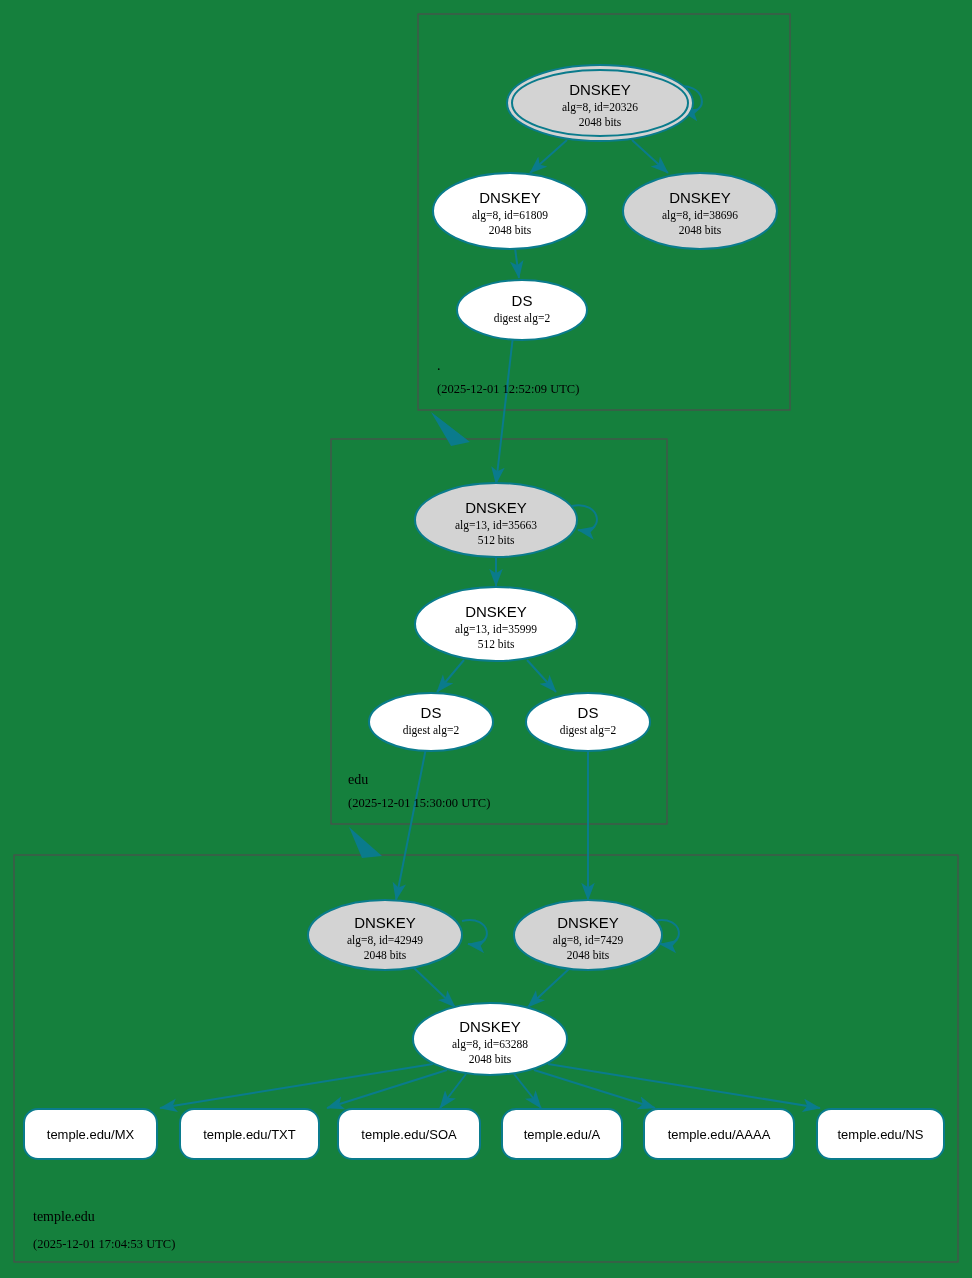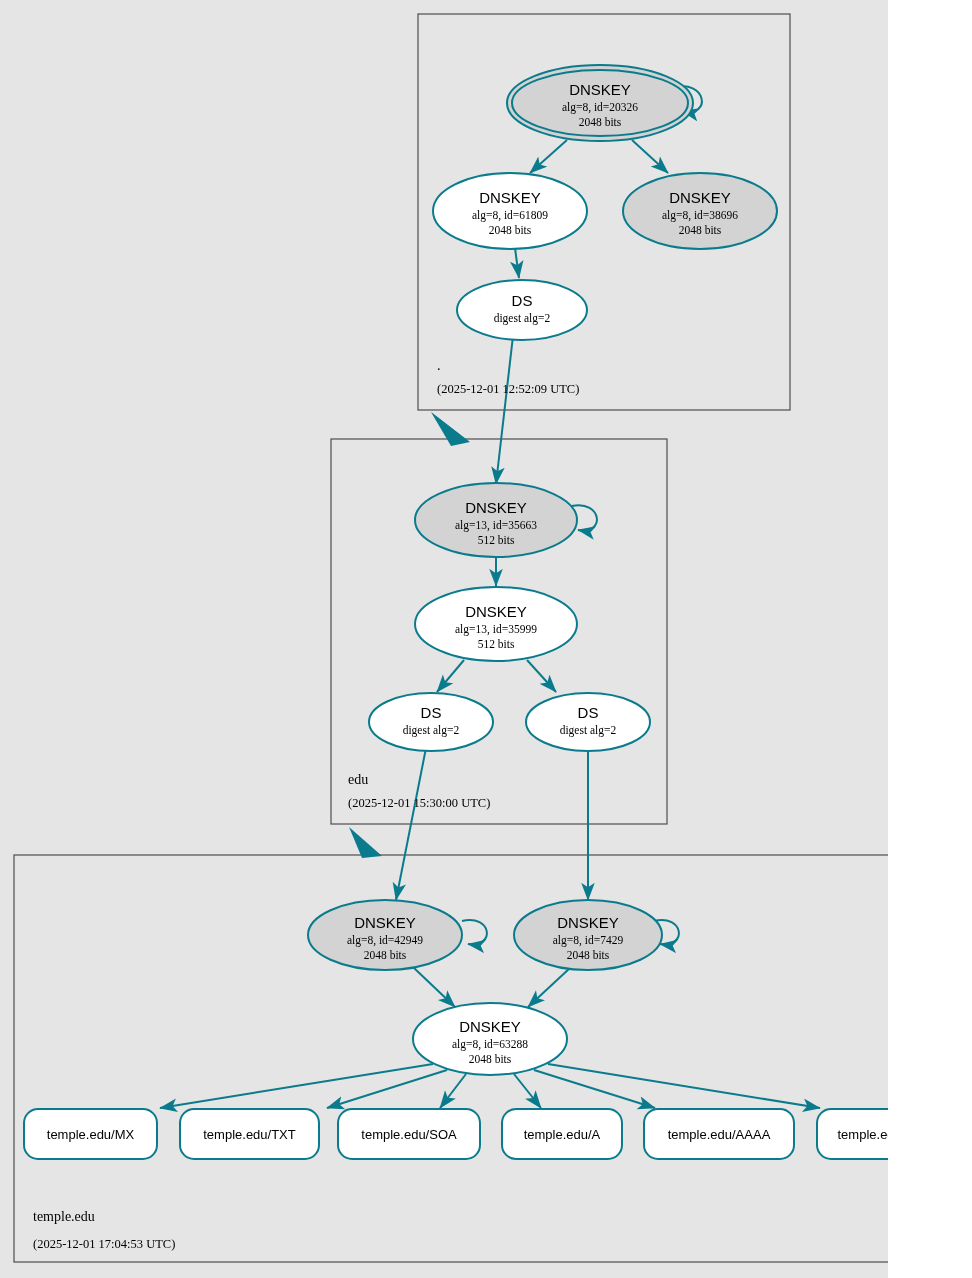--- a/index.html
+++ b/index.html
@@ -1,17 +1,17 @@
 <!DOCTYPE html>
 <html><head>
 <meta charset="utf-8">
 <style>
   html,body{margin:0;padding:0;background:#ffffff;}
   body{font-family:"Liberation Sans",sans-serif;}
-  #stage{position:relative;width:888px;height:1278px;overflow:hidden;background:#e5e5e5;}
+  #stage{position:relative;width:972px;height:1278px;overflow:hidden;background:#15803d;}
   svg{display:block;}
   .zone-box{fill:none;stroke:#4d4d4d;stroke-width:1.2;}
   .node-ell{stroke:#0a7b8c;stroke-width:2;}
   .fill-white{fill:#ffffff;}
   .fill-gray{fill:#d3d3d3;}
   .rrset-box{fill:#ffffff;stroke:#0a7b8c;stroke-width:2;}
   .edge{stroke:#0a7b8c;stroke-width:2;fill:none;}
   .deleg{fill:#0a7b8c;stroke:none;}
   .t-title{font-family:"Liberation Sans",sans-serif;font-size:15px;fill:#000;text-anchor:middle;}
   .t-sub{font-family:"Liberation Serif",serif;font-size:11.5px;fill:#000;text-anchor:middle;}

